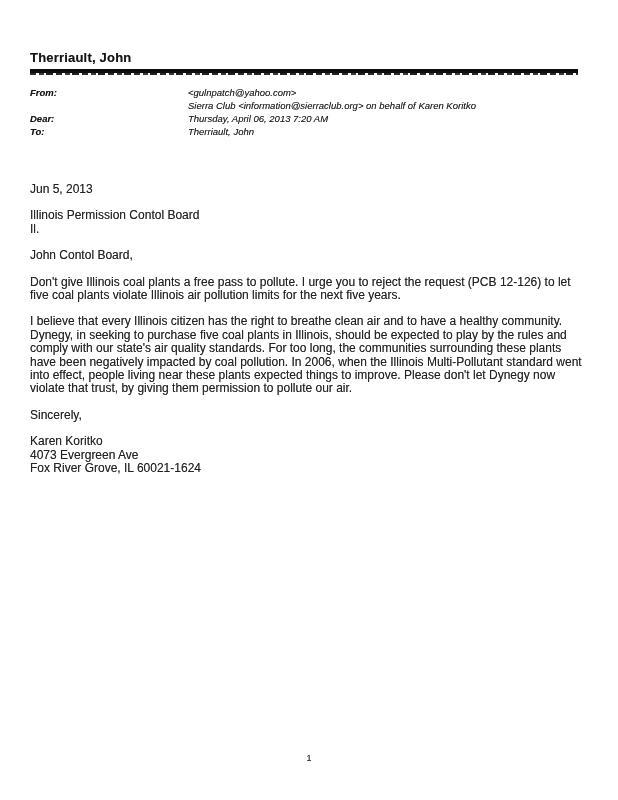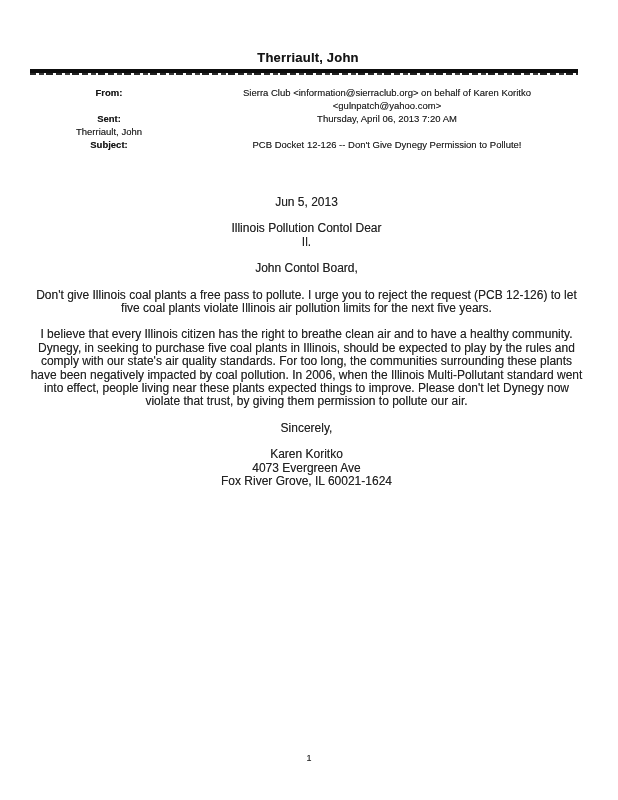--- a/index.html
+++ b/index.html
@@ -12,21 +12,20 @@
     width: 618px;
     height: 800px;
     background: #ffffff;
     font-family: "Liberation Sans", "DejaVu Sans", sans-serif;
     color: #1d1d1d;
     overflow: hidden;
     text-shadow: 0 0 0.5px rgba(45,45,45,0.55);
   }
   .content {
     padding: 50px 32px 0 30px;
-    text-align: center;
   }
   .email-title {
     font-size: 13px;
     font-weight: bold;
     letter-spacing: 0.2px;
     color: #151515;
     margin: 0 0 4px 0;
   }
   .divider {
     width: 548px;
@@ -44,20 +43,21 @@
       #222 16px 23px, transparent 23px 26px);
   }
   .fields {
     margin-top: 11px;
     font-size: 9.5px;
     line-height: 13px;
   }
   .field-row {
     display: grid;
     grid-template-columns: 158px 1fr;
+    font-style: italic;
   }
   .field-label {
     font-weight: bold;
     color: #161616;
   }
   .field-value {
     color: #222222;
   }
   .letter {
     margin-top: 45px;
@@ -92,42 +92,39 @@
 
     <div class="divider">
       <div class="divider-bar"></div>
       <div class="divider-noise"></div>
     </div>
 
     <div class="fields">
       <div class="field-row">
         <span class="field-label">From:</span>
         <span class="field-value">
+          <div>&lt;gulnpatch@yahoo.com&gt;</div>
           <div>Sierra Club &lt;information@sierraclub.org&gt; on behalf of Karen Koritko</div>
-          <div>&lt;gulnpatch@yahoo.com&gt;</div>
         </span>
       </div>
       <div class="field-row">
-        <span class="field-label">Sent:</span>
+        <span class="field-label">Dear:</span>
         <span class="field-value">Thursday, April 06, 2013 7:20 AM</span>
       </div>
       <div class="field-row">
+        <span class="field-label">To:</span>
         <span class="field-value">Therriault, John</span>
-      </div>
-      <div class="field-row">
-        <span class="field-label">Subject:</span>
-        <span class="field-value">PCB Docket 12-126 -- Don't Give Dynegy Permission to Pollute!</span>
       </div>
     </div>
 
     <div class="letter">
       <div class="block">Jun 5, 2013</div>
 
       <div class="block">
-        <div>Illinois Pollution Contol Dear</div>
+        <div>Illinois Permission Contol Board</div>
         <div>Il.</div>
       </div>
 
       <div class="block">John Contol Board,</div>
 
       <div class="block">Don't give Illinois coal plants a free pass to pollute. I urge you to reject the request (PCB 12-126) to let five coal plants violate Illinois air pollution limits for the next five years.</div>
 
       <div class="block">I believe that every Illinois citizen has the right to breathe clean air and to have a healthy community. Dynegy, in seeking to purchase five coal plants in Illinois, should be expected to play by the rules and comply with our state's air quality standards. For too long, the communities surrounding these plants have been negatively impacted by coal pollution. In 2006, when the Illinois Multi-Pollutant standard went into effect, people living near these plants expected things to improve. Please don't let Dynegy now violate that trust, by giving them permission to pollute our air.</div>
 
       <div class="block">Sincerely,</div>

